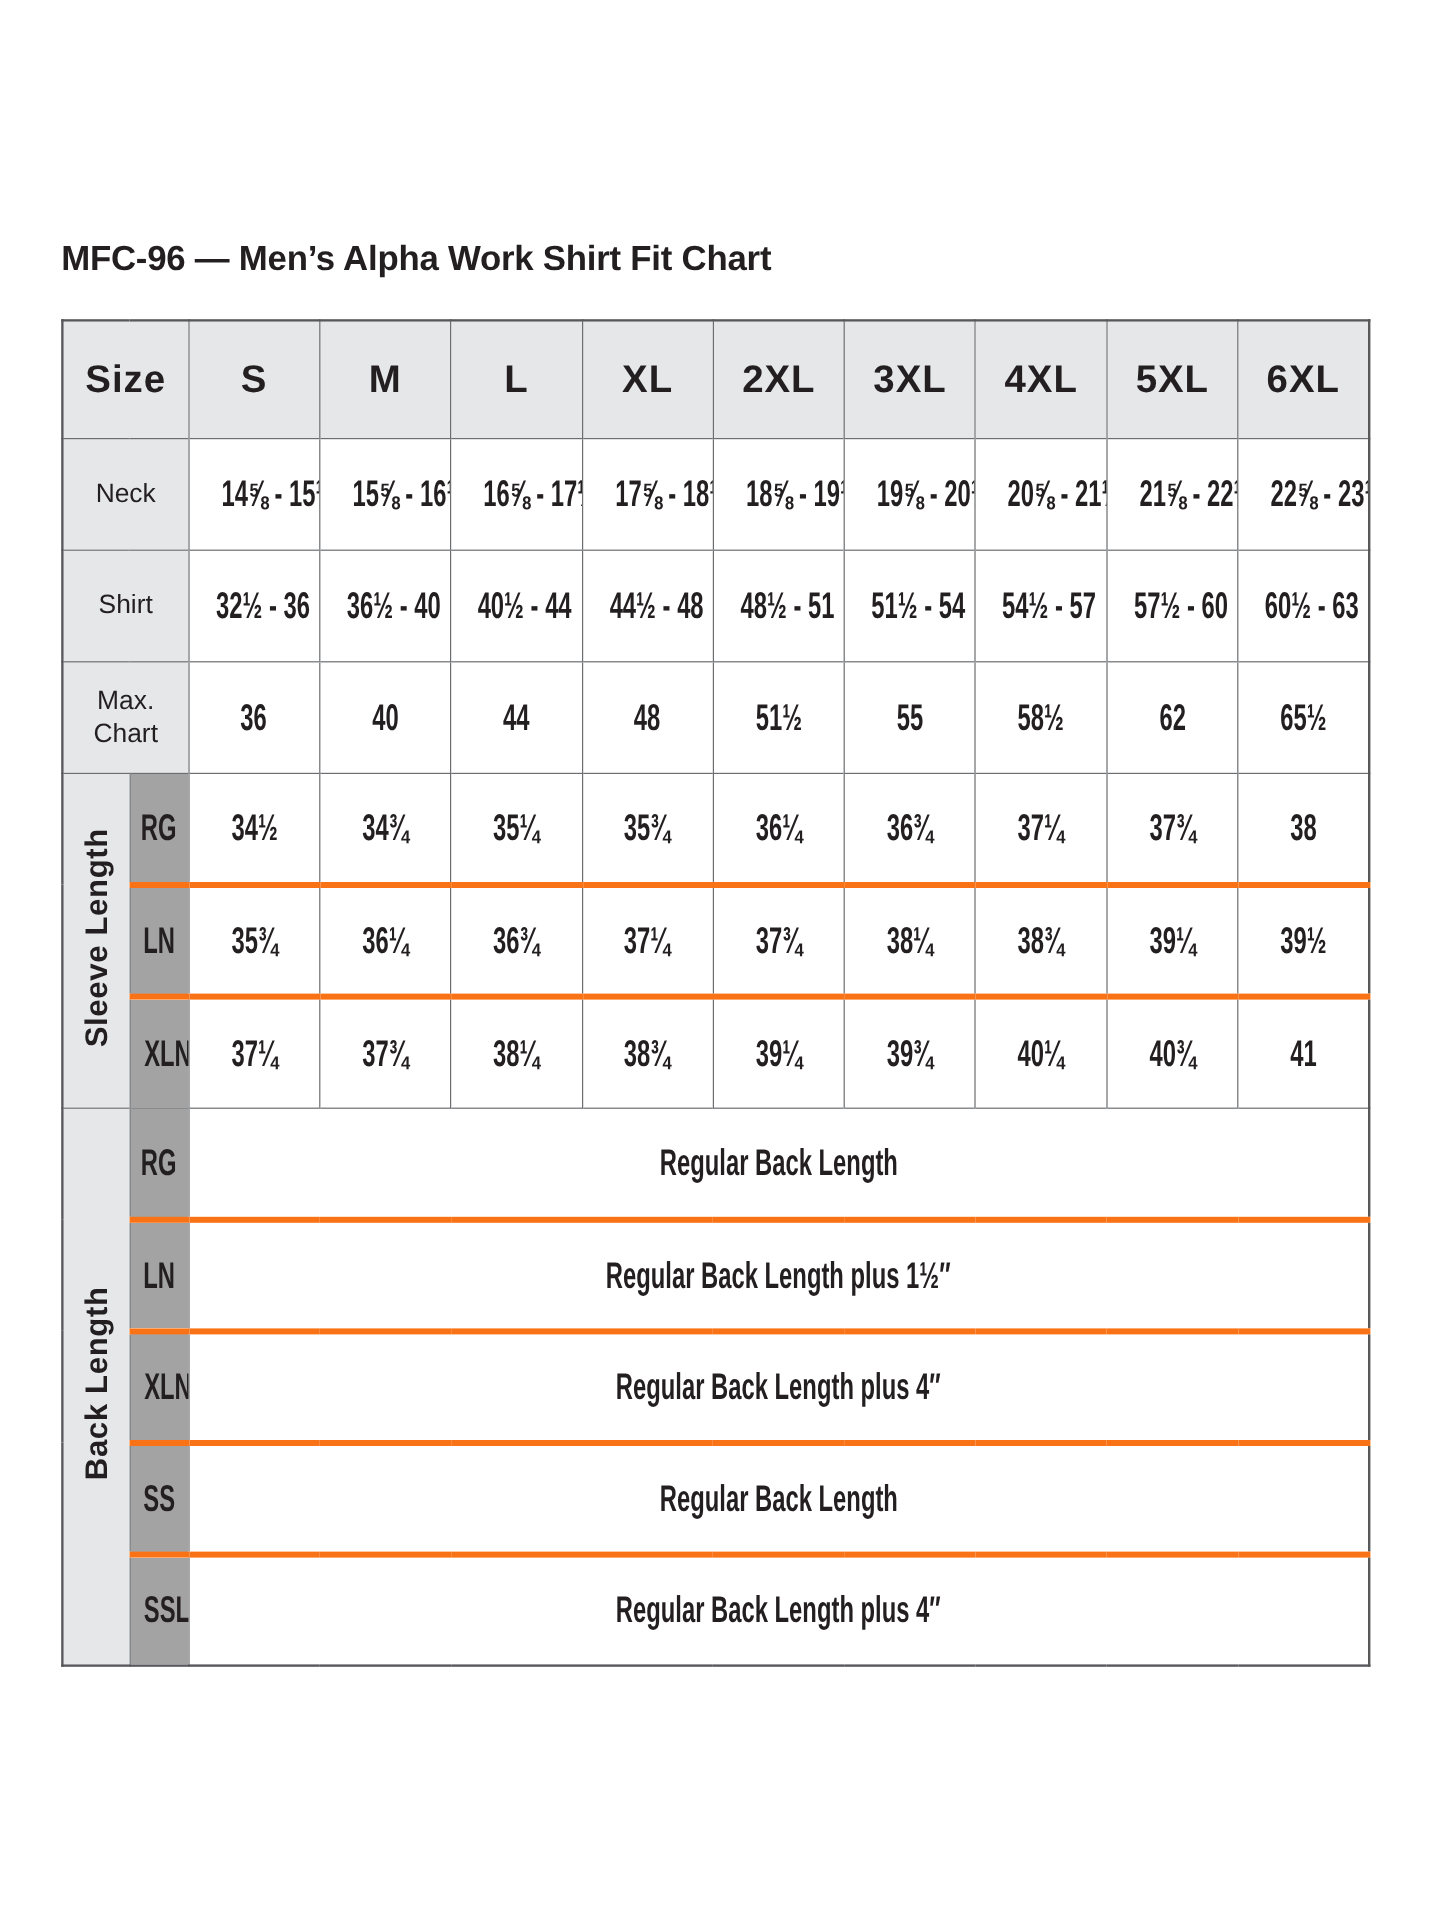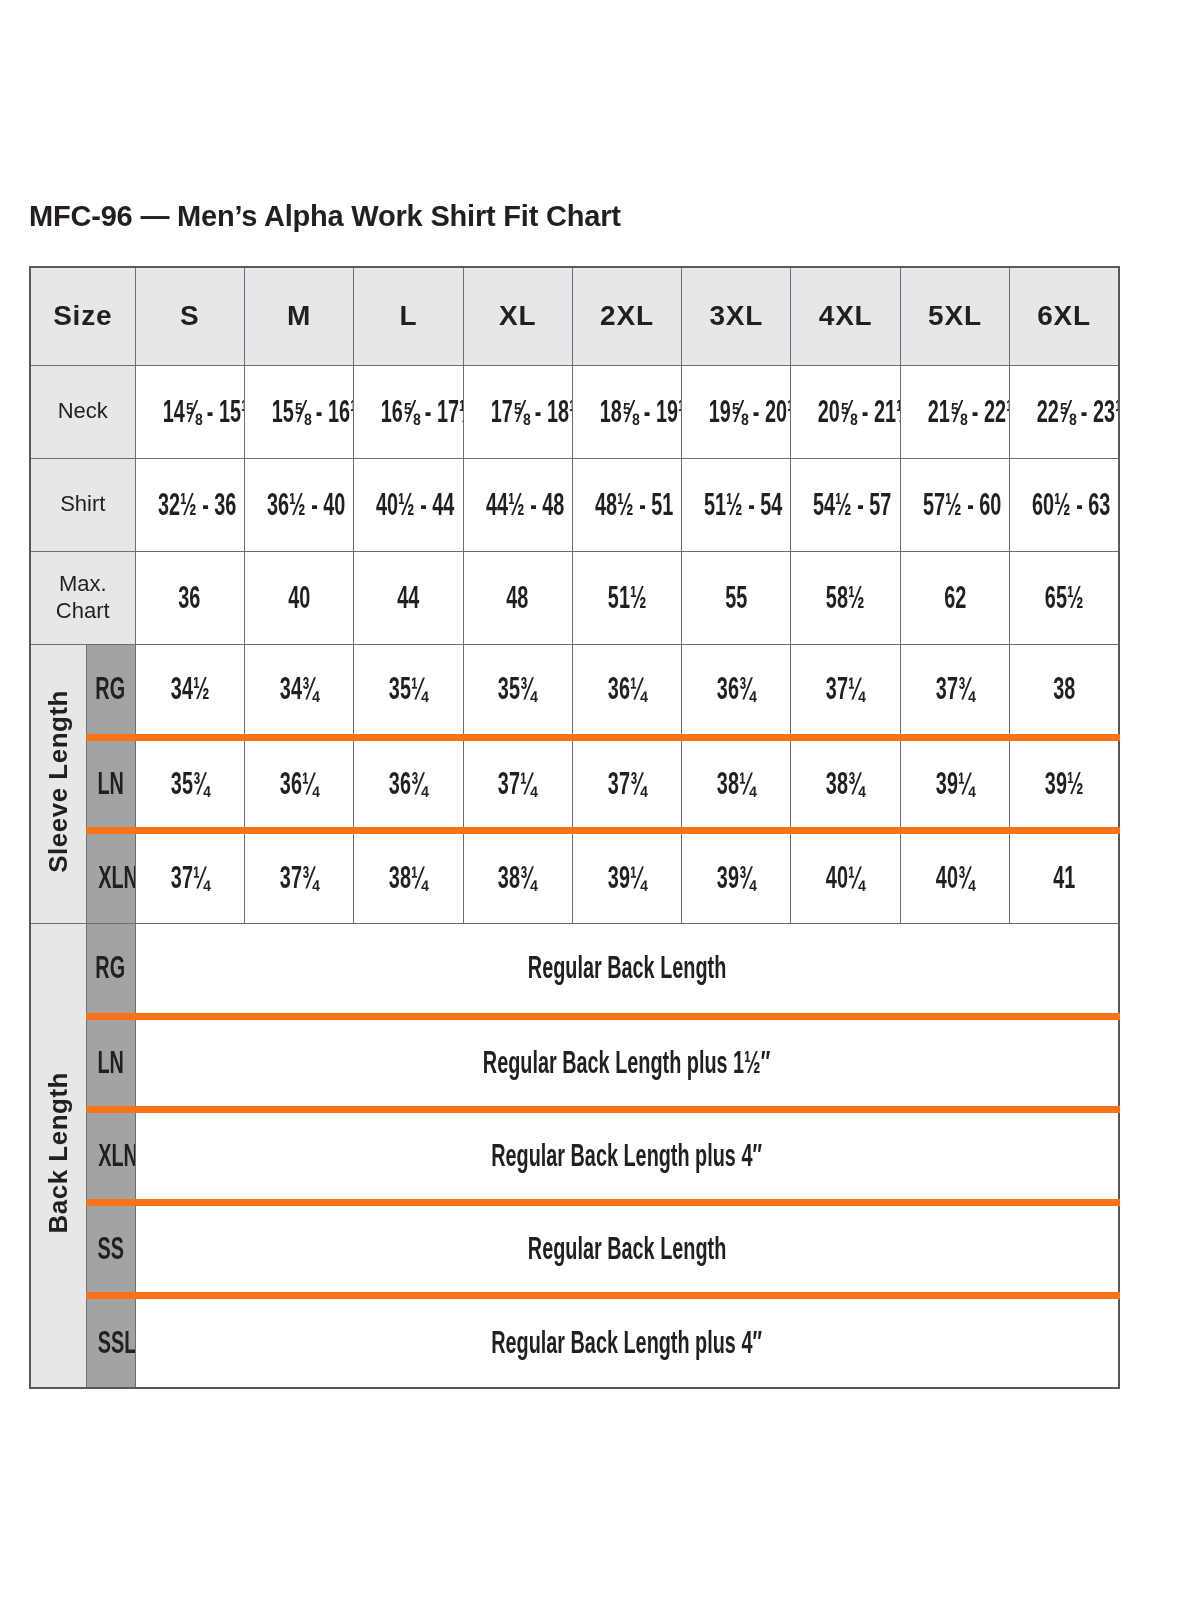--- a/index.html
+++ b/index.html
@@ -2,40 +2,40 @@
 <html><head>
 <meta charset="utf-8">
 <style>
   html,body{margin:0;padding:0;background:#ffffff;}
   body{
     width:1200px;height:1600px;
     font-family:"Liberation Sans","DejaVu Sans",sans-serif;
     color:#231f20;
     position:relative;
   }
-  .page{box-sizing:border-box;width:1052px;height:1600px;padding:200px 0 0 29px;}
+  .page{box-sizing:border-box;width:1052px;height:1600px;padding:200px 0 0 51px;}
   .title{
     font-size:29px;font-weight:bold;margin:0 0 33px 0;
     letter-spacing:-0.2px;color:#231f20;
   }
   table.fit{
     border-collapse:collapse;table-layout:fixed;width:1091px;
     border:2px solid #58595b;
   }
   table.fit th,table.fit td{
     border-left:1.5px solid #6d6e71;
     border-top:1.5px solid #6d6e71;
     text-align:center;vertical-align:middle;
     padding:0;font-weight:normal;overflow:hidden;
   }
   tr.r-hdr{height:98px;}
   tr.r-std{height:93px;}
   
   tr.r-hdr th{
-    background:#e6e7e8;font-size:28px;font-weight:bold;letter-spacing:0.8px;
+    background:#e6e7e8;font-size:32px;font-weight:bold;letter-spacing:0.8px;
   }
   
   th.rowlab{
     background:#e6e7e8;font-size:22px;font-weight:bold;line-height:1.2;
     padding:0 6px;
   }
   
   th.vlab{background:#e6e7e8;}
   th.vlab .vert{
     display:inline-block;
@@ -45,21 +45,21 @@
     white-space:nowrap;
   }
   
   .cond{
     display:inline-block;white-space:nowrap;
     font-size:31px;font-weight:bold;
     transform:scaleX(0.64);
   }
   th.sublab{background:#a3a3a3;}
   
-  tr.lt td,tr.lt th.sublab{border-top:7px solid #f97316;margin-left:44px;}
+  tr.lt td,tr.lt th.sublab{border-top:5px solid #f97316;margin-left:44px;}
 </style>
 </head>
 <body>
 
 <div class="page">
 
   <h1 class="title">MFC-96 — Men’s Alpha Work Shirt Fit Chart</h1>
 
   <table class="fit">
     <colgroup>

